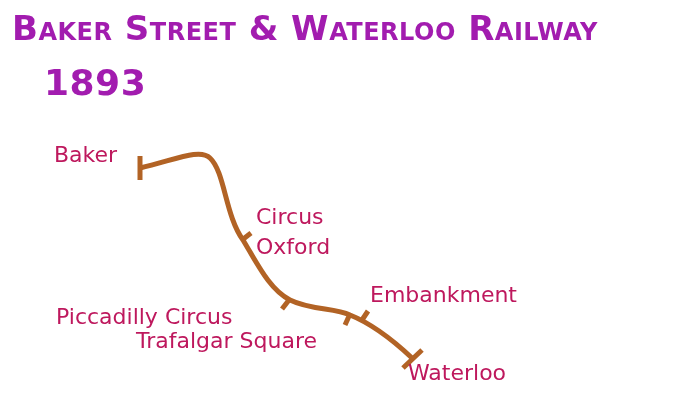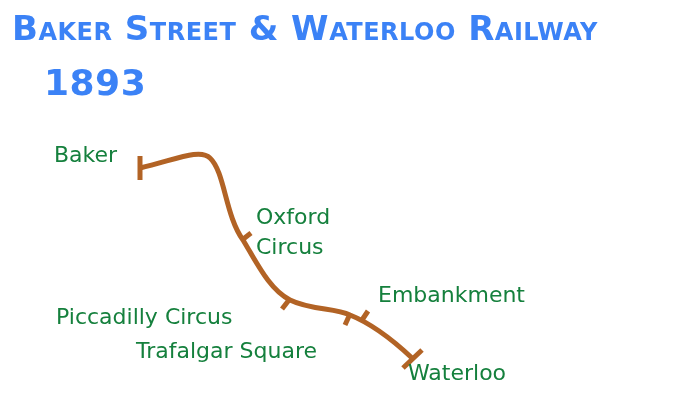--- a/index.html
+++ b/index.html
@@ -1,21 +1,21 @@
 <!DOCTYPE html>
 <html><head>
 <meta charset="utf-8">
 <style>
   html, body { margin: 0; padding: 0; background: #ffffff; }
   body { width: 680px; height: 400px; position: relative; overflow: hidden; font-family: "DejaVu Sans", sans-serif; color: #000; }
-  .title { position: absolute; left: 12px; font-weight: bold; color: #3b82f6; letter-spacing: 0.5px; white-space: nowrap; }
+  .title { position: absolute; left: 12px; font-weight: bold; color: #a21caf; letter-spacing: 0.5px; white-space: nowrap; }
   .t1 { top: 8px; font-size: 34px; font-variant: small-caps; }
   .t2 { top: 62px; font-size: 36px; margin-left: 32px; }
   svg { position: absolute; left: 0; top: 0; }
-  .lbl { position: absolute; font-size: 22px; line-height: 30px; color: #15803d; white-space: nowrap; }
+  .lbl { position: absolute; font-size: 22px; line-height: 30px; color: #be185d; white-space: nowrap; }
 </style>
 </head>
 <body>
 
 <div class="title t1">Baker Street &amp; Waterloo Railway</div>
 <div class="title t2">1893</div>
 
 <svg width="680" height="400">
   <g stroke="#B26325" stroke-width="5" fill="none" stroke-linecap="butt">
     <path d="M140 168 C 175 160, 200 148, 210 158 C 225 172, 225 215, 243 240 C 258 265, 270 290, 290 300 C 310 310, 335 308, 350 315 C 375 325, 395 342, 412 358"></path>
@@ -31,19 +31,19 @@
     <line x1="362" y1="320" x2="368" y2="311"></line>
 
     <line x1="403" y1="368" x2="422" y2="350"></line>
   </g>
 </svg>
 
 <div class="lbl" style="left:52px; top:140px; text-align:right;">
   <div style="padding-left:2px;">Baker</div>
 </div>
 <div class="lbl" style="left:256px; top:202px;">
+  <div>Circus</div>
   <div>Oxford</div>
-  <div>Circus</div>
 </div>
 <div class="lbl" style="left:56px; top:286px;margin-top:16px;">Piccadilly Circus</div>
-<div class="lbl" style="left:370px; top:280px;margin-left:8px;">Embankment</div>
-<div class="lbl" style="left:136px; top:336px;">Trafalgar Square</div>
+<div class="lbl" style="left:370px; top:280px;">Embankment</div>
+<div class="lbl" style="left:136px; top:326px;">Trafalgar Square</div>
 <div class="lbl" style="left:408px; top:358px;">Waterloo</div>
 
 </body></html>

